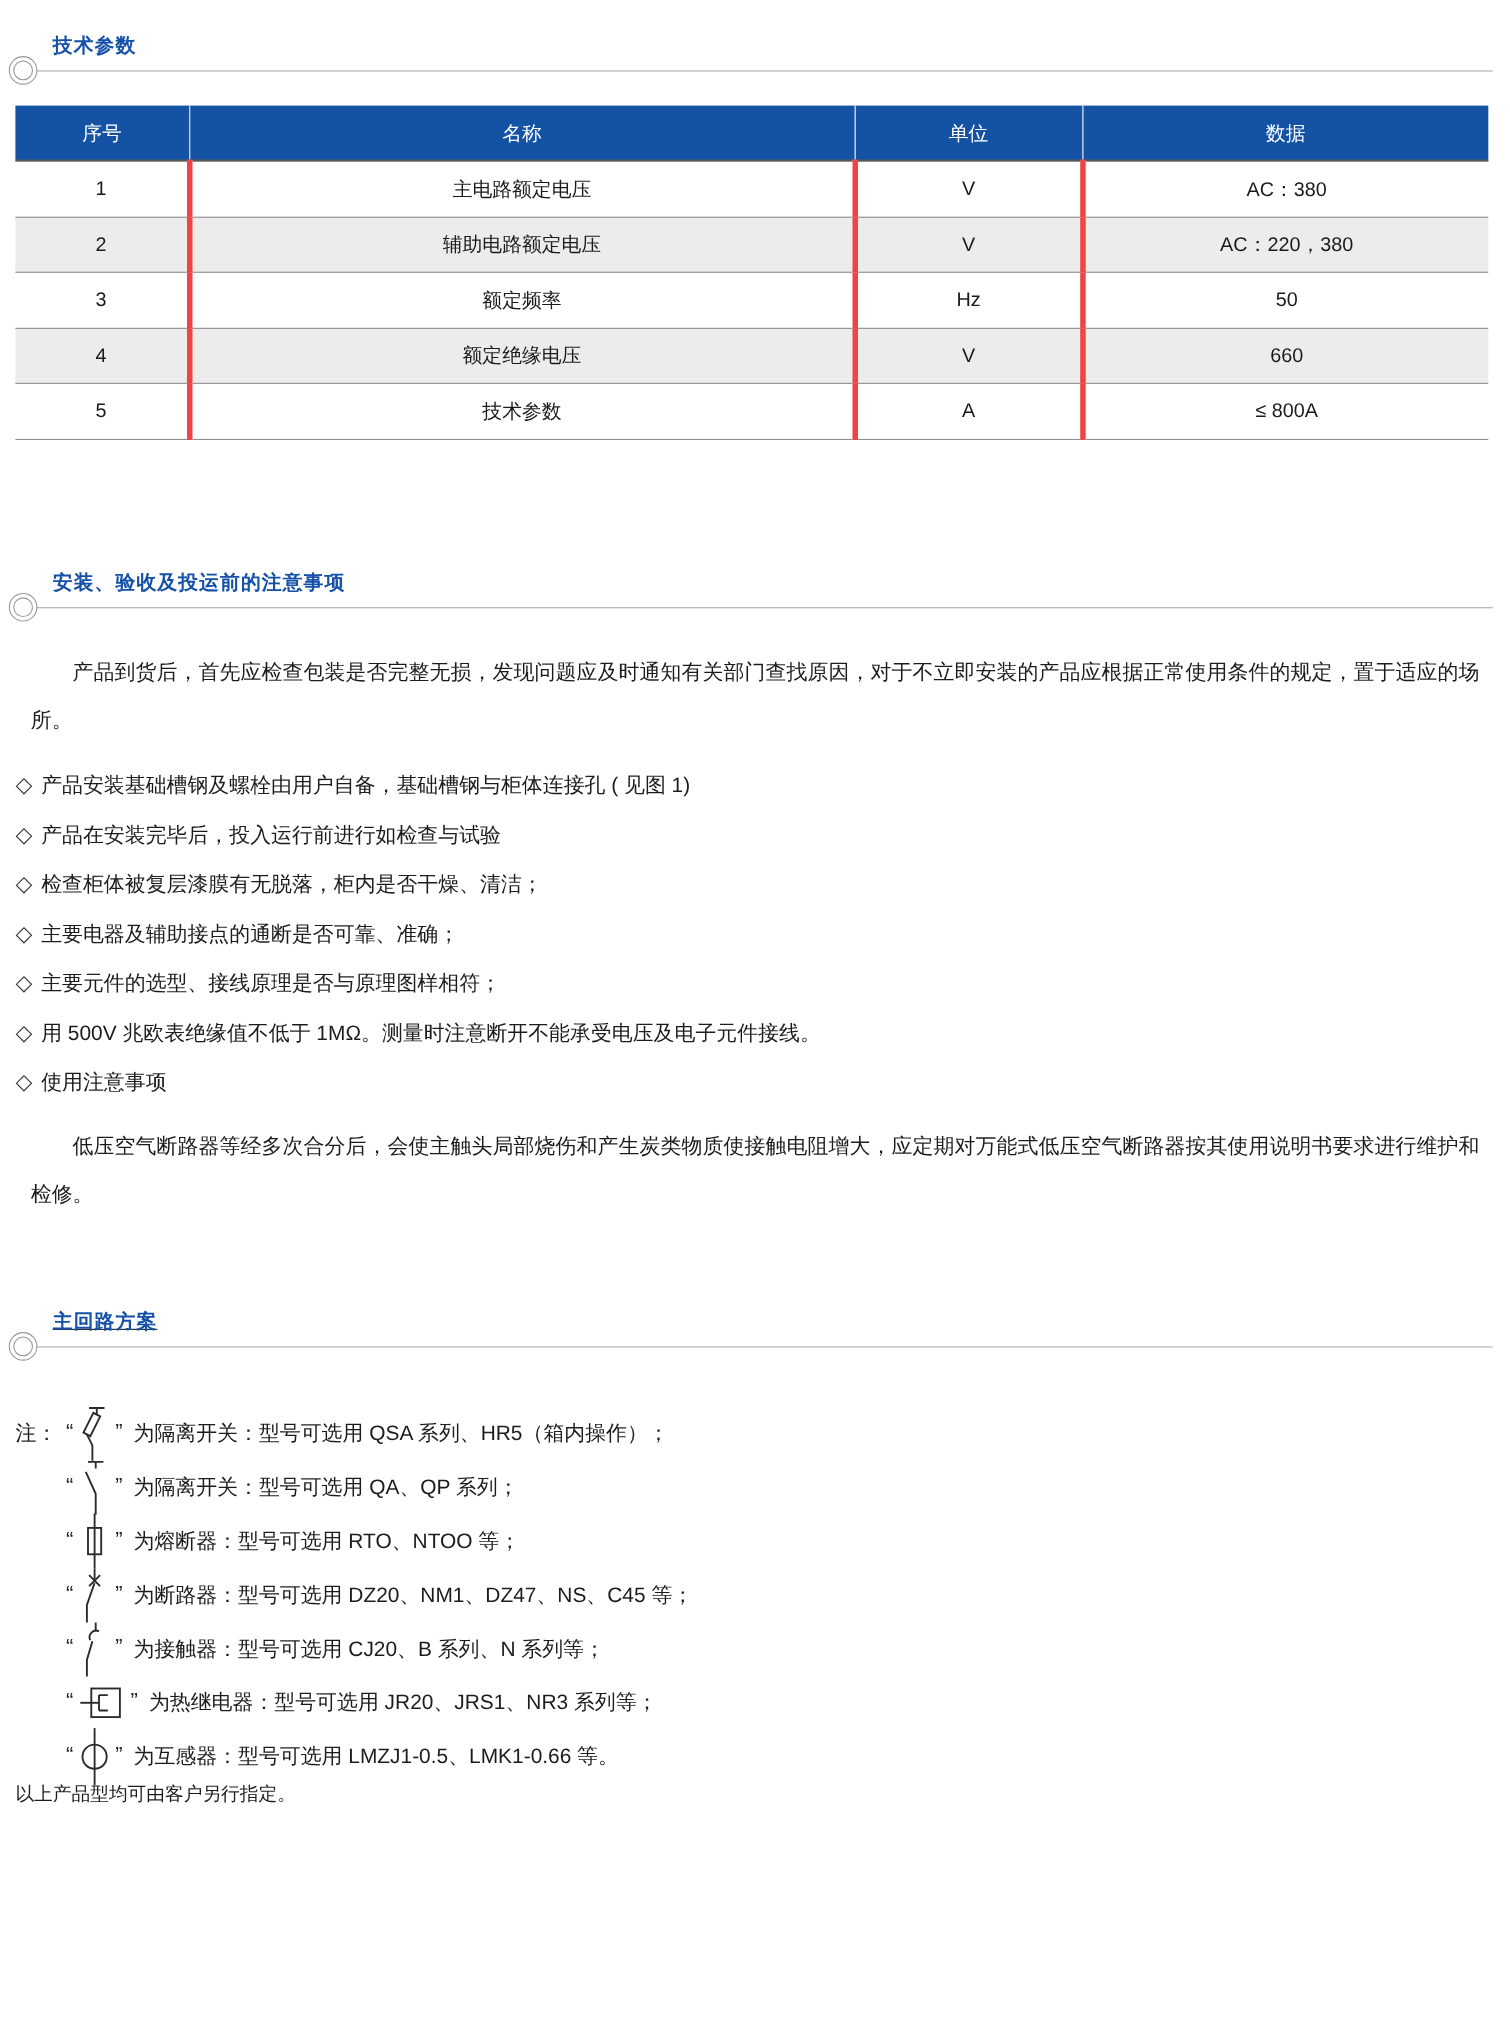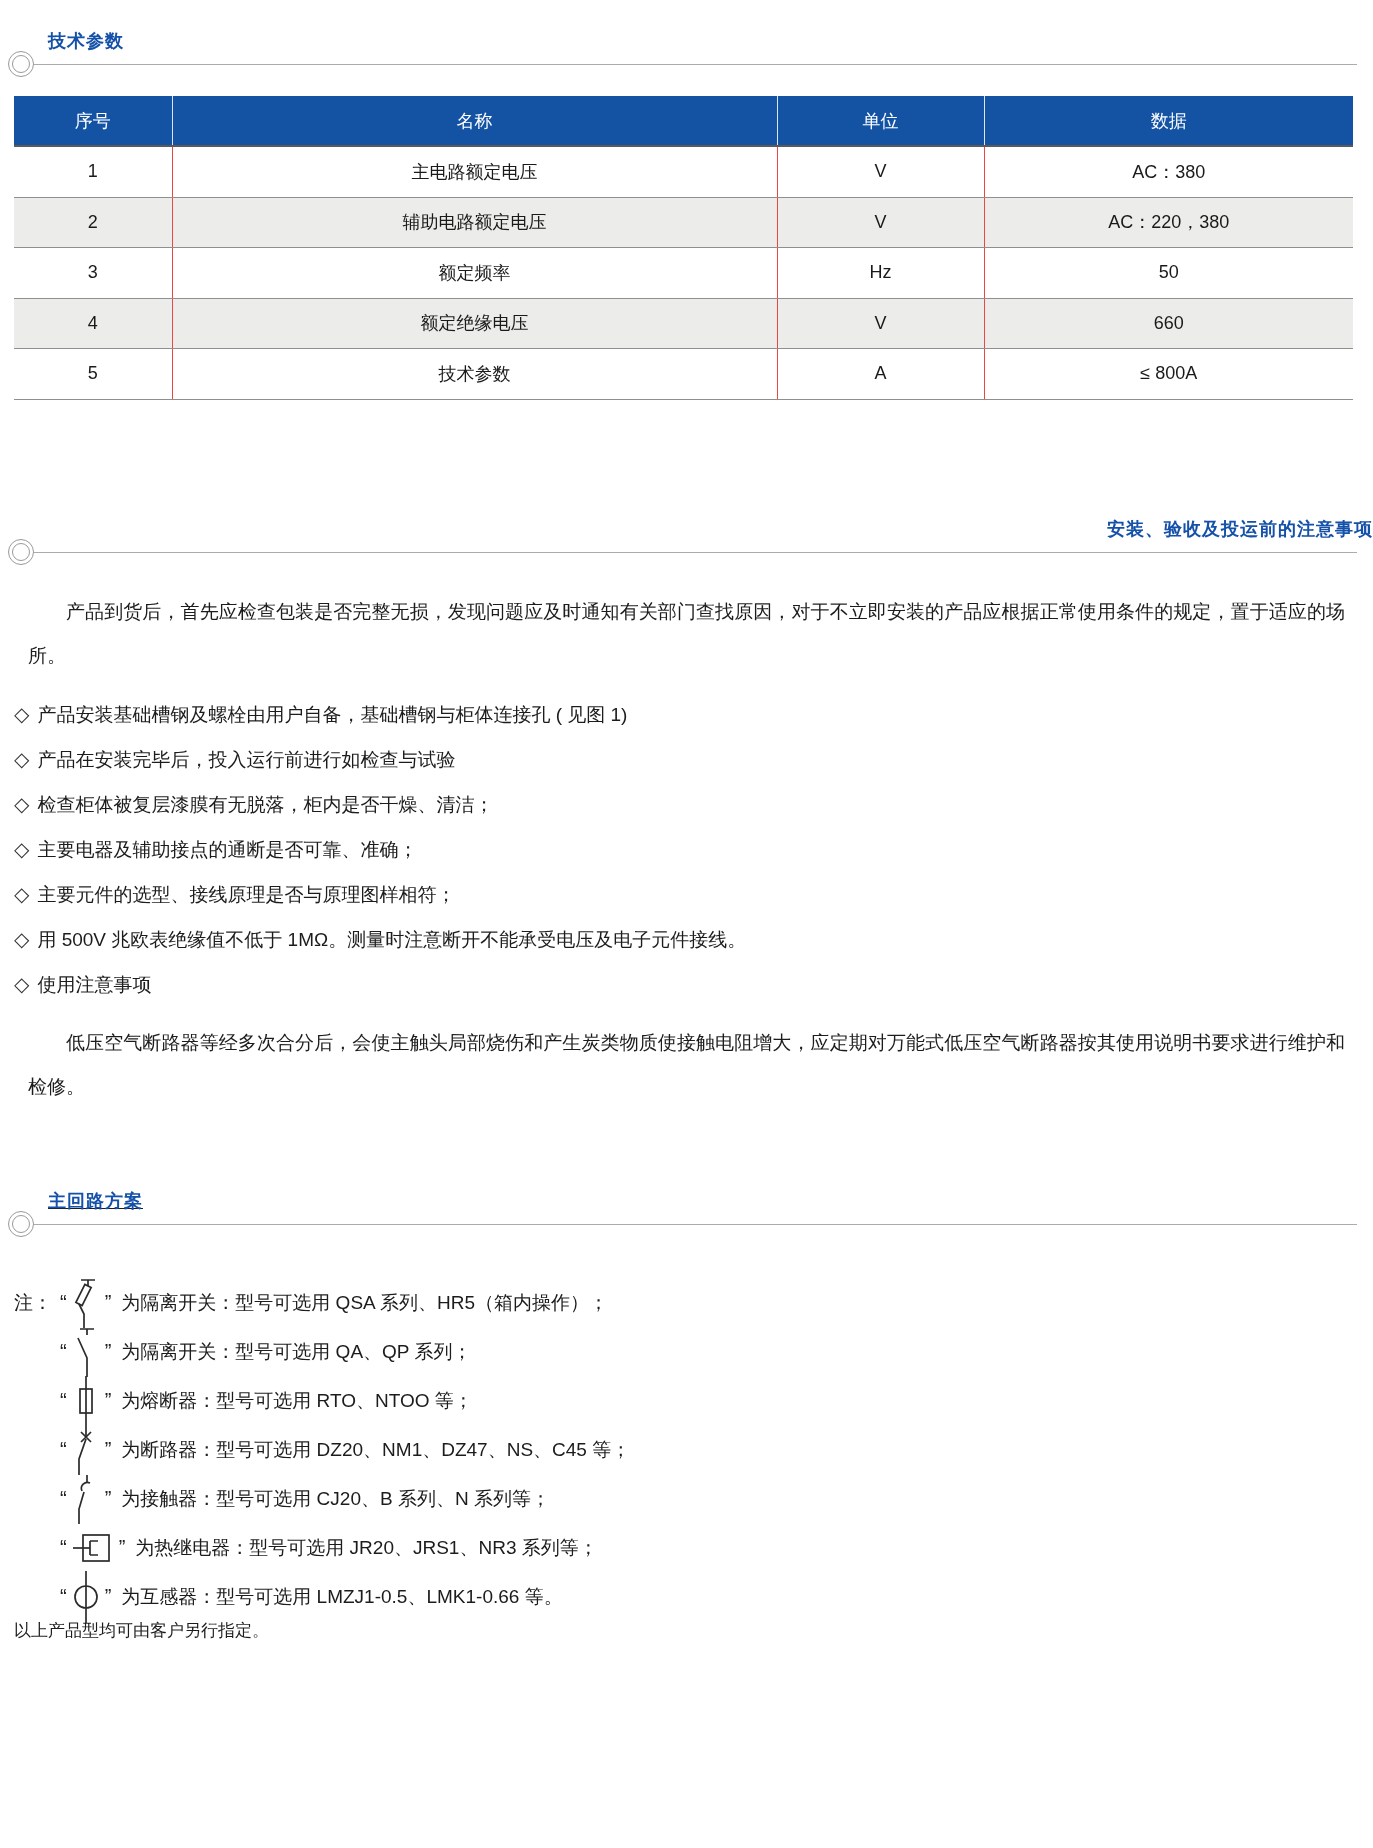--- a/index.html
+++ b/index.html
@@ -28,21 +28,21 @@
   .spec-table{
     position:absolute;left:14px;top:96px;width:1339px;border-collapse:collapse;
     table-layout:fixed;font-size:18px;
   }
   .spec-table th{
     background:#1453a4;color:#ffffff;font-weight:normal;height:47px;
     border-left:1px solid rgba(255,255,255,.85);border-bottom:2px solid #5a5a5a;
   }
   .spec-table th:first-child{border-left:none;text-align:center;}
   .spec-table td{
-    height:47.5px;text-align:center;border-left:1px solid #ef4444;
+    height:47.5px;text-align:center;border-left:5px solid #ef4444;
     border-bottom:1px solid #8f8f8f;color:#1a1a1a;
   }
   .spec-table td:first-child{border-left:none;}
   .spec-table tr.alt td{background:#ececea;}
   
   .body-text{
     position:absolute;left:14px;top:576px;width:1345px;font-size:19px;
     line-height:44px;text-align:justify;
   }
   .body-text p{margin:14px;text-indent:38px;}
@@ -112,21 +112,21 @@
       </tr>
       <tr>
         <td>5</td>
         <td>技术参数</td>
         <td>A</td>
         <td>≤ 800A</td>
       </tr>
     </tbody>
   </table>
 
-  <div class="sec-header" style="top:514px;text-align:right;">
+  <div class="sec-header" style="top:514px;">
     <h2 class="title">安装、验收及投运前的注意事项</h2>
     <div class="rule"></div>
     <div class="ring"></div>
   </div>
 
   <div class="body-text">
     <p>产品到货后，首先应检查包装是否完整无损，发现问题应及时通知有关部门查找原因，对于不立即安装的产品应根据正常使用条件的规定，置于适应的场所。</p>
     <div class="bullet"><span class="diamond">◇</span><span>产品安装基础槽钢及螺栓由用户自备，基础槽钢与柜体连接孔 ( 见图 1)</span></div>
     <div class="bullet"><span class="diamond">◇</span><span>产品在安装完毕后，投入运行前进行如检查与试验</span></div>
     <div class="bullet"><span class="diamond">◇</span><span>检查柜体被复层漆膜有无脱落，柜内是否干燥、清洁；</span></div>

